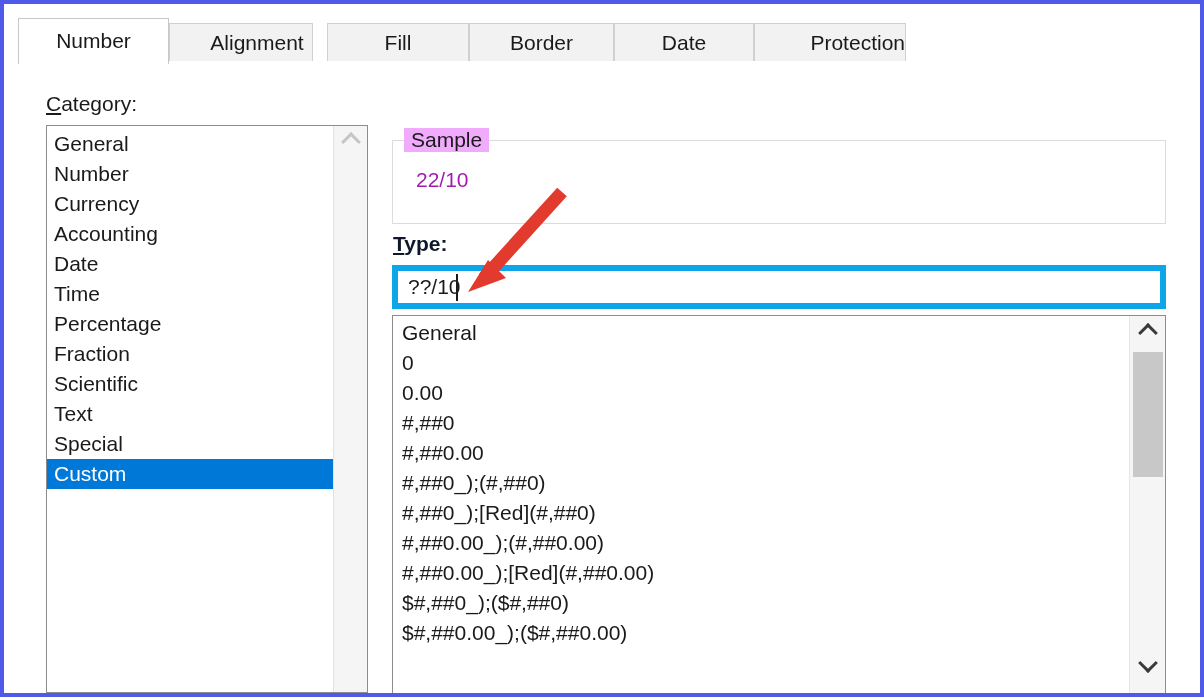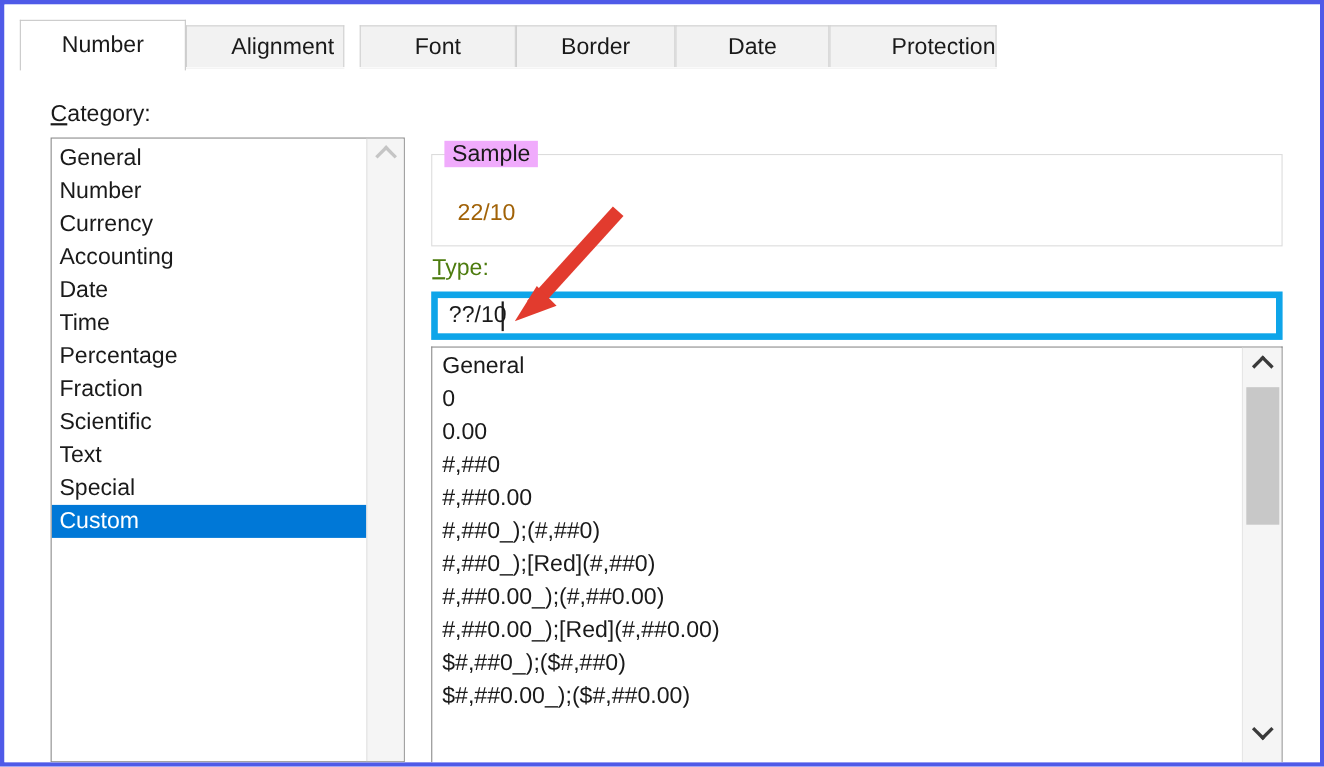--- a/index.html
+++ b/index.html
@@ -163,33 +163,34 @@
     top: 124px;
     padding: 0 7px;
     background: #f0abfc;
     font-size: 21px;
     color: #1a1a1a;
     white-space: nowrap;
   }
   .sample-value {
     position: absolute;
     left: 412px;
-    top: 178px;
-    font-size: 21px;
-    color: #a16207;
+    top: 164px;
+    font-size: 21px;
+    color: #a21caf;
     white-space: nowrap;
   }
 
   .type-label {
     position: absolute;
     left: 389px;
     top: 228px;
     font-size: 21px;
-    color: #4d7c0f;
-    white-space: nowrap;
+    color: #0f172a;
+    white-space: nowrap;
+    font-weight: bold;
   }
   .type-label u { text-decoration: underline; }
 
   .type-input {
     position: absolute;
     left: 388px;
     top: 261px;
     width: 774px;
     height: 44px;
     box-sizing: border-box;
@@ -280,21 +281,21 @@
   <div class="dialog">
 
     <div class="tabstrip">
       <div class="tab active" style="left:0px;width:151px;">
         <span>Number</span>
       </div>
       <div class="tab" style="left:151px;width:144px;padding-left:32px;">
         <span>Alignment</span>
       </div>
       <div class="tab" style="left:309px;width:142px;">
-        <span>Font</span>
+        <span>Fill</span>
       </div>
       <div class="tab" style="left:451px;width:145px;">
         <span>Border</span>
       </div>
       <div class="tab" style="left:596px;width:140px;">
         <span>Date</span>
       </div>
       <div class="tab" style="left:736px;width:152px;text-align:right;">
         <span>Protection</span>
       </div>

